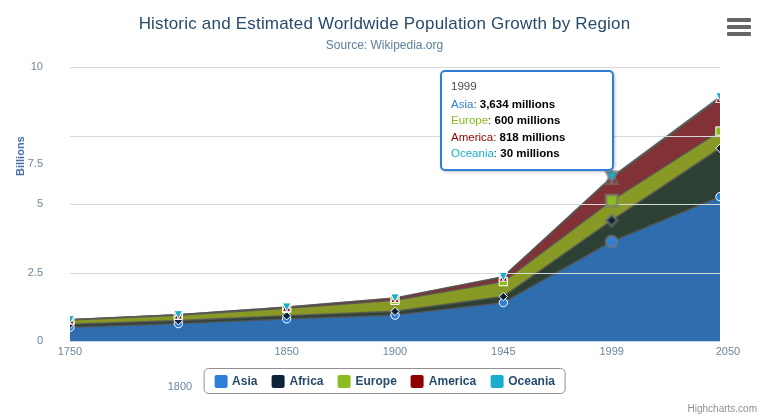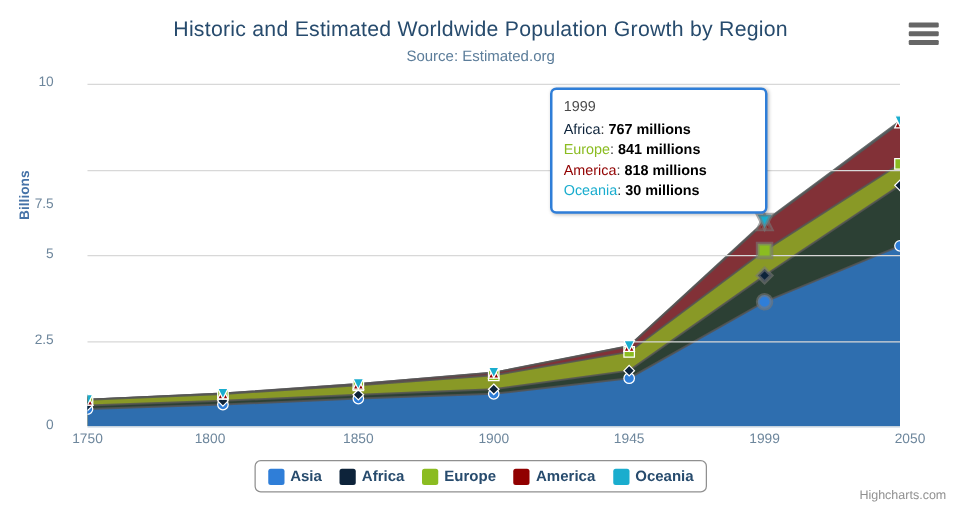--- a/index.html
+++ b/index.html
@@ -50,21 +50,21 @@
   .legend{
     position:absolute;left:50%;transform:translateX(-50%);top:368px;
     border:1px solid #909090;border-radius:5px;background:#fff;
     padding:5px 10px;display:flex;gap:14px;align-items:center;
   }
   .legend-item{display:flex;align-items:center;gap:5px;cursor:pointer;}
   .legend-swatch{width:13px;height:13px;border-radius:2px;}
   .legend-text{font-size:12px;color:#274b6d;font-weight:bold;}
 
   .credit{
-    position:absolute;right:12px;bottom:14px;font-size:10px;color:#909090;
+    position:absolute;right:12px;bottom:2px;font-size:10px;color:#909090;
     cursor:pointer;
     padding-left:24px;
   }
 
   
   .tooltip{
     position:absolute;left:440px;top:70px;width:152px;
     background:#fff;border:2px solid #2f7ed8;border-radius:5px;
     padding:6px 9px 7px 9px;box-shadow:1px 1px 3px rgba(0,0,0,.25);
     font-size:11.5px;line-height:16.5px;color:#333;
@@ -75,21 +75,21 @@
   .tt-val{font-weight:bold;color:#000;}
 
   svg{display:block;}
 </style>
 </head>
 <body>
 
 <div id="chart">
 
   <div class="title">Historic and Estimated Worldwide Population Growth by Region</div>
-  <div class="subtitle">Source: Estimated.org</div>
+  <div class="subtitle">Source: Wikipedia.org</div>
 
   <div class="menu-btn">
     <i></i>
     <i></i>
     <i></i>
   </div>
 
   <div class="ytitle">Billions</div>
 
   <div class="plot">
@@ -155,21 +155,21 @@
 
   <div id="yaxis">
       <div class="ylabel" style="top: 341px;">0</div>
       <div class="ylabel" style="top: 272.5px;">2.5</div>
       <div class="ylabel" style="top: 204px;">5</div>
       <div class="ylabel" style="top: 135.5px; margin-top: 28px;">7.5</div>
       <div class="ylabel" style="top: 67px;">10</div>
     </div>
   <div id="xaxis">
       <div class="xlabel" style="left: 70px;">1750</div>
-      <div class="xlabel" style="left: 168px;">1800</div>
+      <div class="xlabel" style="left: 180px; margin-top: 35px;">1800</div>
       <div class="xlabel" style="left: 286.667px;">1850</div>
       <div class="xlabel" style="left: 395px;">1900</div>
       <div class="xlabel" style="left: 503.333px;">1945</div>
       <div class="xlabel" style="left: 611.667px;">1999</div>
       <div class="xlabel" style="left: 728px;">2050</div>
     </div>
 
   <div class="legend" id="legend">
       <div class="legend-item">
         <span class="legend-swatch" style="background: rgb(47, 126, 216);"></span>
@@ -189,21 +189,21 @@
       </div>
       <div class="legend-item">
         <span class="legend-swatch" style="background: rgb(26, 173, 206);"></span>
         <span class="legend-text">Oceania</span>
       </div>
     </div>
 
   <div class="tooltip">
     <div class="tt-head">1999</div>
     <div id="tt-rows">
-        <div class="tt-row"><span class="tt-name" style="color: rgb(13, 35, 58);">Africa</span><span>: </span><span class="tt-val">767 millions</span></div>
-        <div class="tt-row"><span class="tt-name" style="color: rgb(139, 188, 33);">Europe</span><span>: </span><span class="tt-val">841 millions</span></div>
+        <div class="tt-row"><span class="tt-name" style="color: rgb(47, 126, 216);">Asia</span><span>: </span><span class="tt-val">3,634 millions</span></div>
+        <div class="tt-row"><span class="tt-name" style="color: rgb(139, 188, 33);">Europe</span><span>: </span><span class="tt-val">600 millions</span></div>
         <div class="tt-row"><span class="tt-name" style="color: rgb(145, 0, 0);">America</span><span>: </span><span class="tt-val">818 millions</span></div>
         <div class="tt-row"><span class="tt-name" style="color: rgb(26, 173, 206);">Oceania</span><span>: </span><span class="tt-val">30 millions</span></div>
       </div>
   </div>
 
   <div class="credit">Highcharts.com</div>
 </div>
 
 </body></html>

